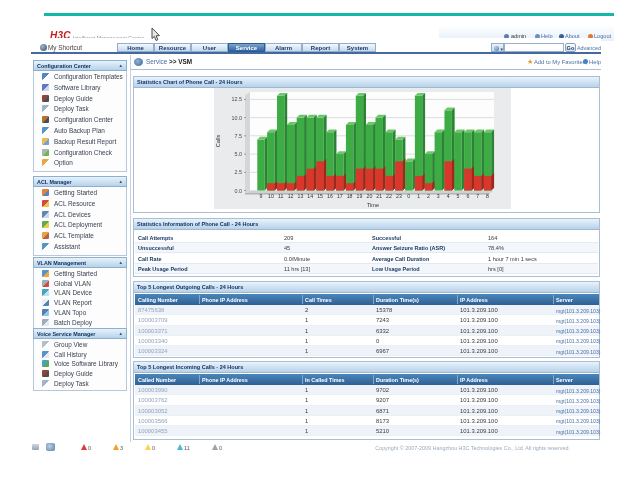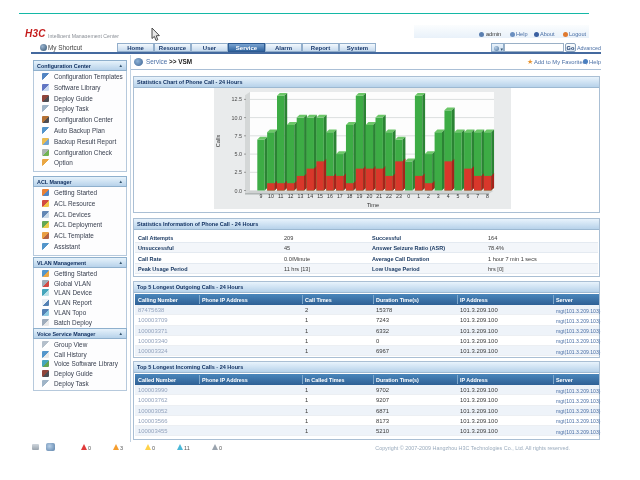--- a/index.html
+++ b/index.html
@@ -1,20 +1,20 @@
 <!DOCTYPE html>
 <html><head><meta charset="utf-8">
 <style>
 * { margin:0; padding:0; box-sizing:border-box; }
 html,body { width:640px; height:480px; background:#ffffff; overflow:hidden;
   font-family:"Liberation Sans", sans-serif; position:relative; }
 
 
-#banner { position:absolute; left:19px; top:13px; width:570px; height:25px;
-  background:#fff; border-top:1px solid #14b8a6; }
+#banner { position:absolute; left:44px; top:13px; width:570px; height:25px;
+  background:#fff; border-top:3px solid #14b8a6; }
 #logo { position:absolute; left:6px; top:16px; font-size:10px; font-weight:bold;
   color:#c41b1b; font-style:italic; letter-spacing:0.2px; line-height:8px;}
 #logosub { position:absolute; left:29px; top:18.5px; font-size:5.2px; color:#8a8f96; }
 .toplink { position:absolute; top:17px; font-size:5.6px; color:#4a6fa5; }
 .tico { position:absolute; top:17.5px; width:5px; height:5px; border-radius:50%; }
 
 
 #nav { position:absolute; left:31px; top:38px; width:570px; height:14px; background:#fff; }
 #navline { position:absolute; left:31px; top:52px; width:570px; height:2.4px; background:#44699e; }
 #myshort { position:absolute; left:17px; top:6px; font-size:6.4px; color:#444; }

